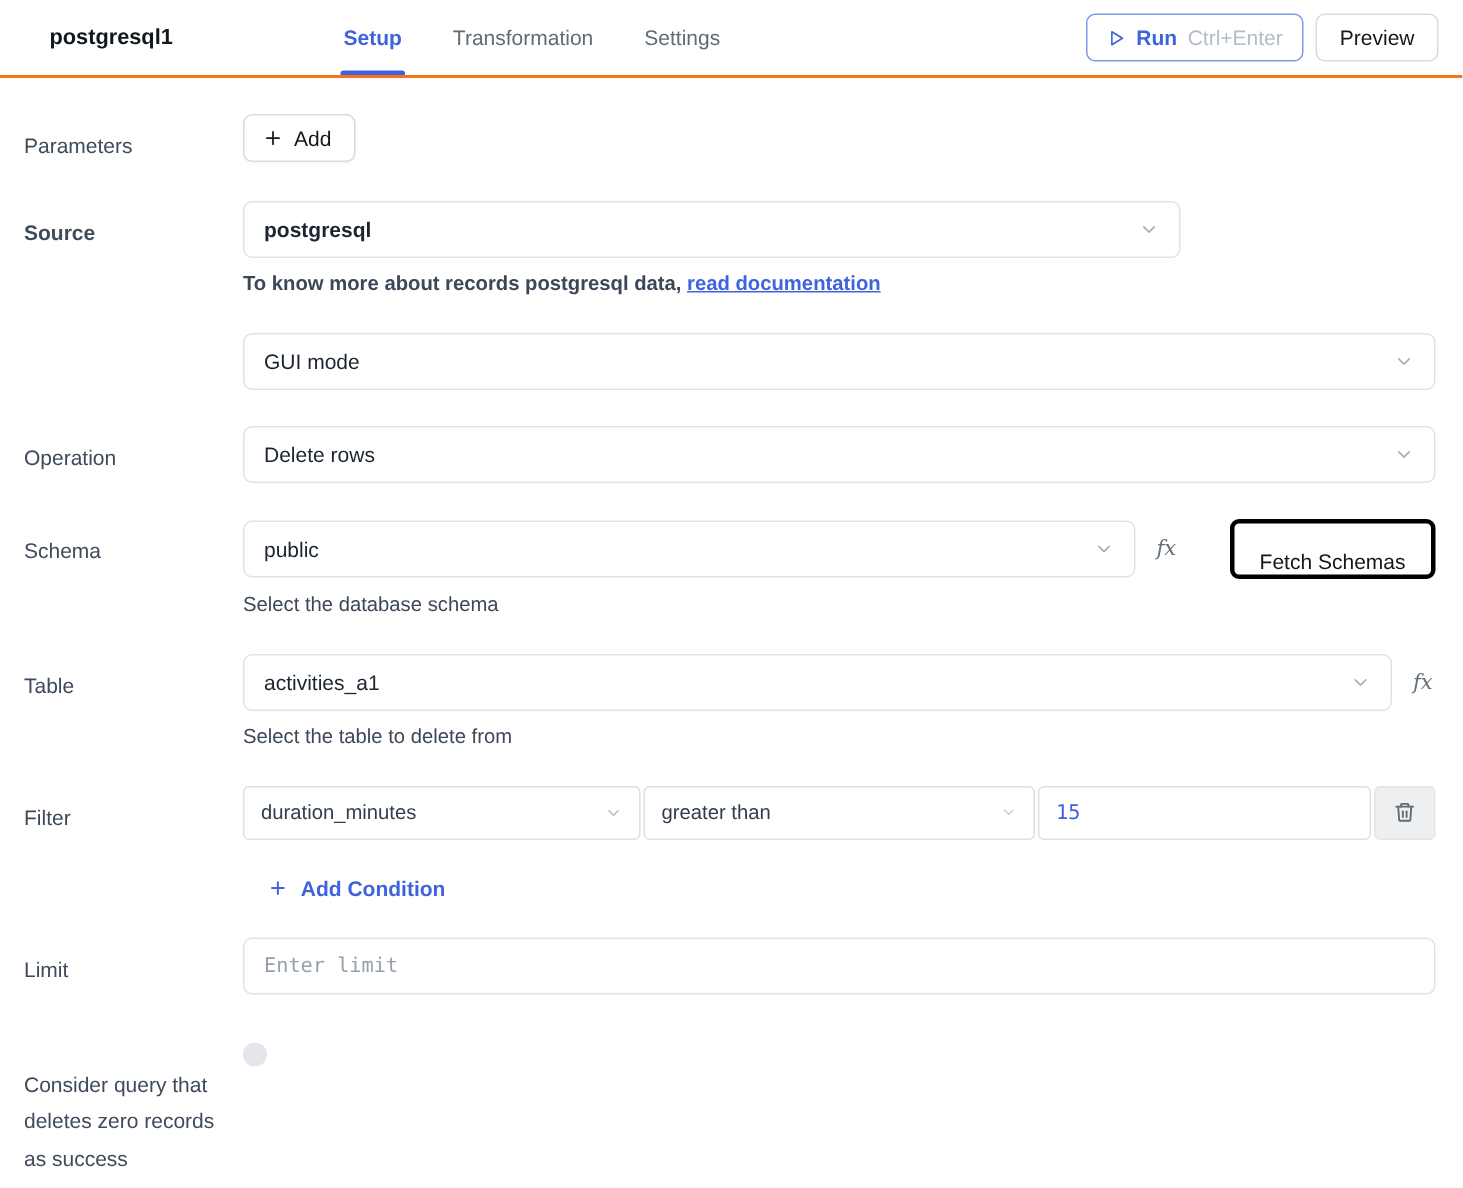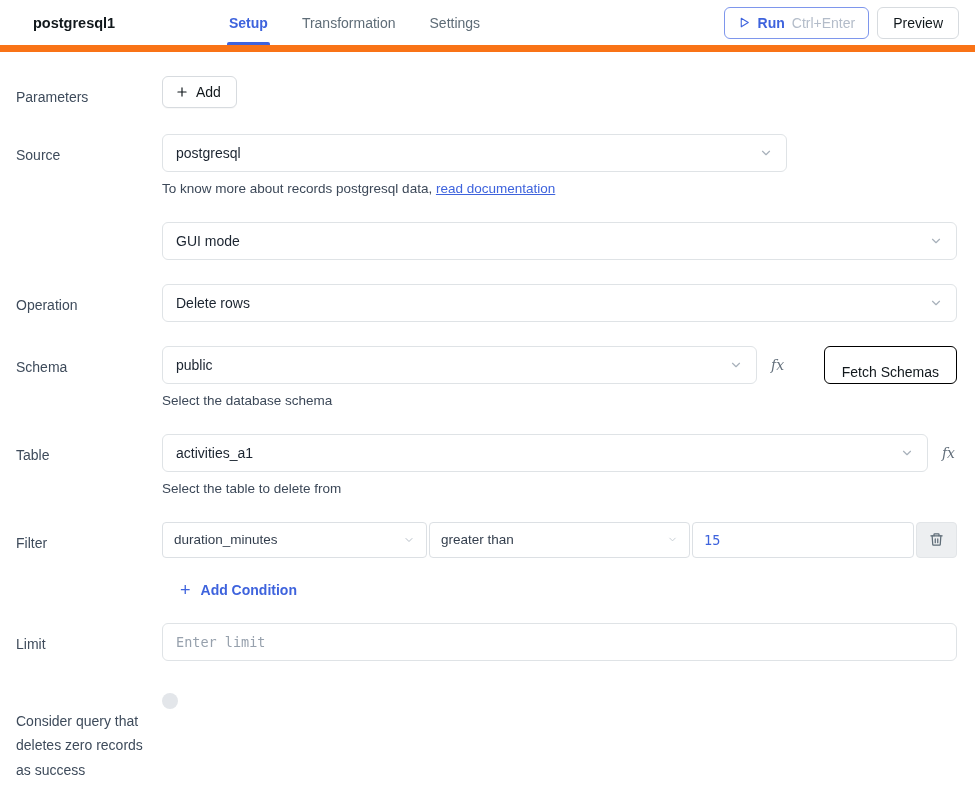--- a/index.html
+++ b/index.html
@@ -10,21 +10,21 @@
     font-size: 14px;
     color: #1f2937;
     overflow: hidden;
   }
 
   
   .header {
     height: 52px;
     display: flex;
     align-items: center;
-    border-bottom: 7px solid #f97316;
+    border-bottom: 2px solid #f97316;
     padding: 0 16px 0 33px;
     background: #fff;
   }
   .query-title {
     font-weight: 700;
     font-size: 14.5px;
     color: #11181C;
     width: 196px;
     flex: none;
   }
@@ -78,21 +78,21 @@
     padding: 7px 15px 7px 12px; color: #11181C; font-weight: 500;
     box-shadow: 0 1px 1px rgba(0,0,0,0.03);
   }
 
   .schema-line, .table-line { display: flex; align-items: center; justify-content: center; }
   .fx {
     font-family: "DejaVu Serif", serif; font-style: italic;
     color: #64707C; font-size: 14px; padding: 0 14px; cursor: pointer;
   }
   .btn-fetch {
-    margin-left: auto; border: 1px solid #000000;
+    margin-left: auto; border: 3px solid #000000;
     height: 38px; padding: 17px 17px; color: #11181C; font-weight: 500;
     flex: none;
   }
 
   
   .filter-line { display: flex; align-items: stretch; gap: 2px; }
   .f-dd {
     height: 36px; background: #fff; border: 1px solid #DCE0E4;
     border-radius: 4px; display: flex; align-items: center;
     justify-content: space-between; padding: 0 11px; cursor: pointer;
@@ -168,21 +168,21 @@
           <svg width="14" height="14" viewBox="0 0 24 24" fill="none" stroke="#11181C" stroke-width="2" stroke-linecap="round">
               <line x1="12" y1="5" x2="12" y2="19"></line>
               <line x1="5" y1="12" x2="19" y2="12"></line>
             </svg>
         </span>
         <span>Add</span>
       </button>
     </div>
   </div>
 
-  <div class="row" style="margin-bottom:26px;">
+  <div class="row" style="margin-bottom:26px;font-weight:bold;">
     <div class="row-label">Source</div>
     <div class="field-area">
       <div class="dropdown" style="width:625px;">
         <span class="dd-value">postgresql</span>
         <span class="chev">
           <svg width="14" height="14" viewBox="0 0 24 24" fill="none" stroke="#A8B1BB" stroke-width="2" stroke-linecap="round" stroke-linejoin="round">
               <polyline points="6 9 12 15 18 9"></polyline>
             </svg>
         </span>
       </div>

